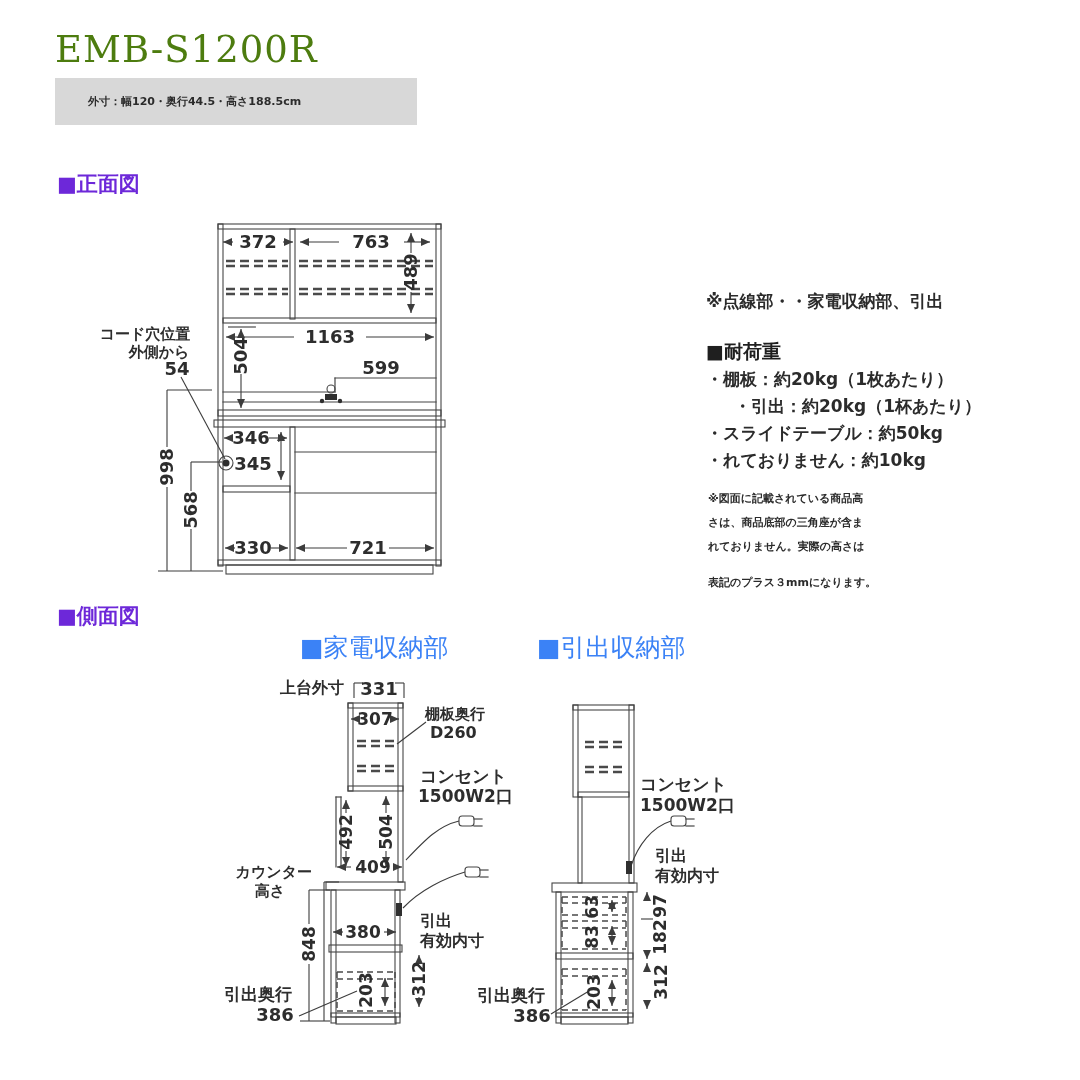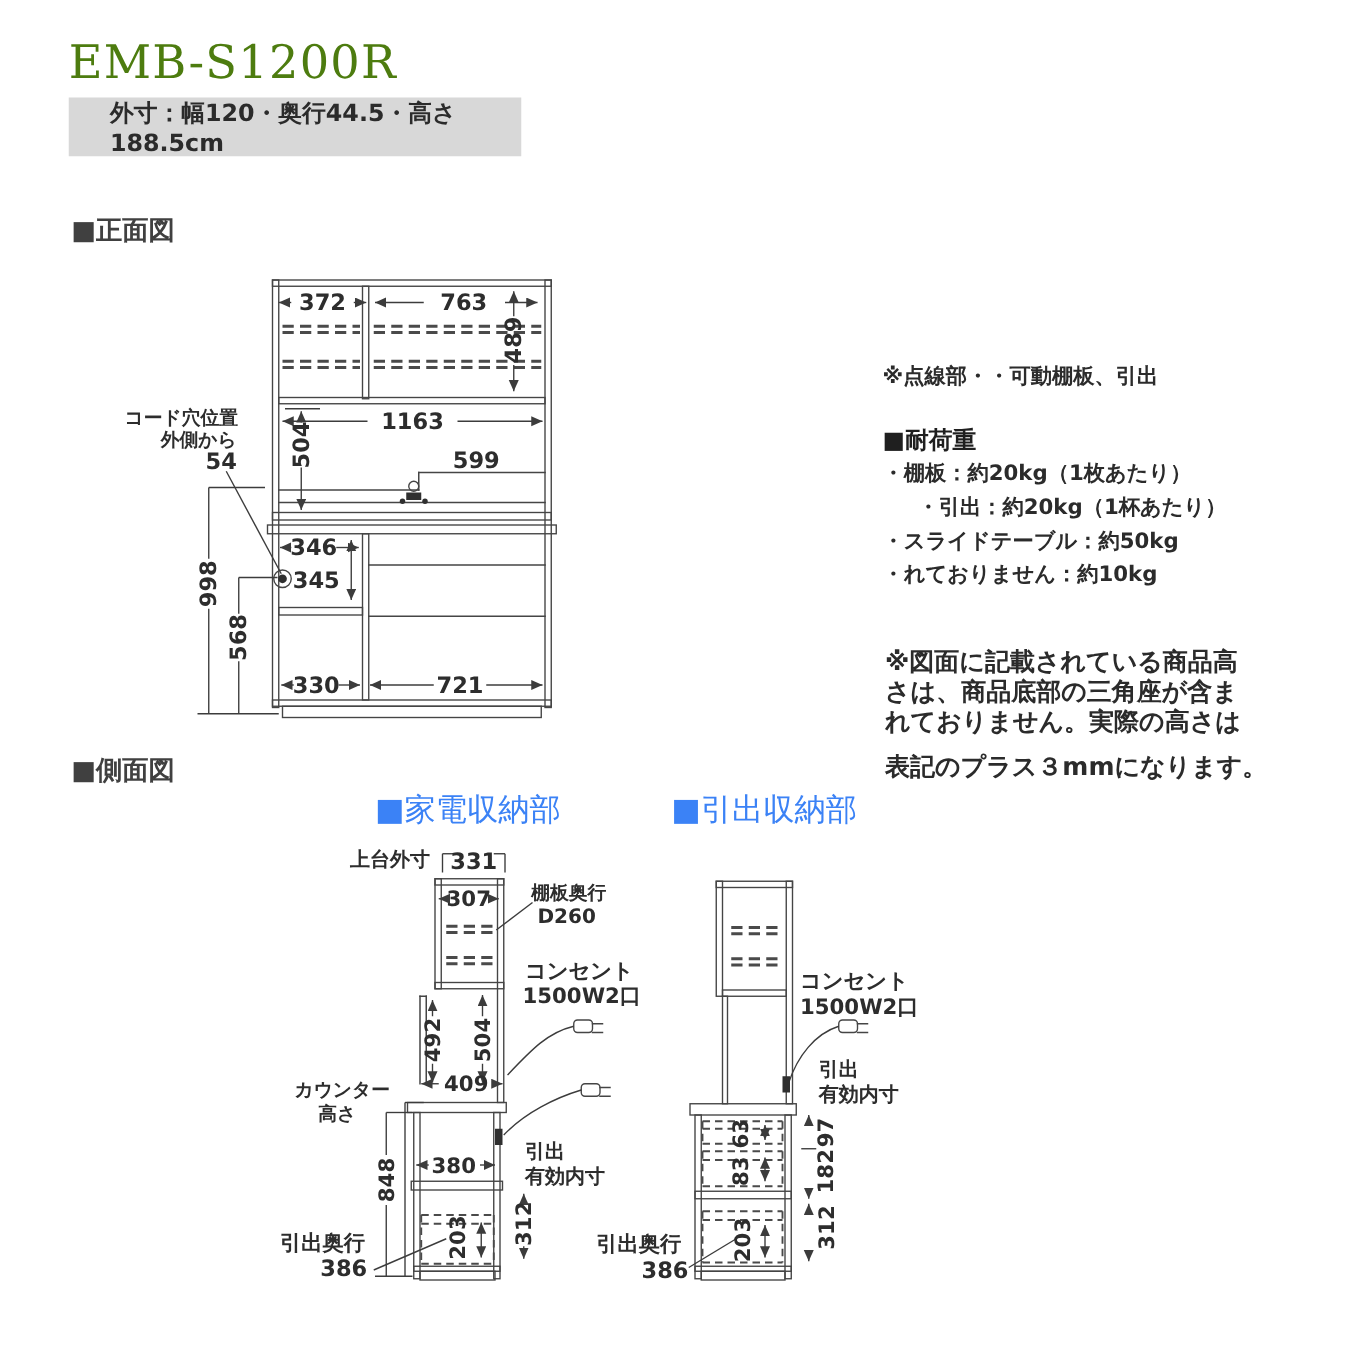--- a/index.html
+++ b/index.html
@@ -9,26 +9,26 @@
   }
   .abs{position:absolute;}
   .page-title{
     left:55px;top:28px;font-family:"DejaVu Serif","Liberation Serif",serif;
     font-size:37px;font-weight:normal;color:#4d7c0f;letter-spacing:1px;
   }
   .spec-bar{
     left:55px;top:78px;width:362px;height:47px;background:#d8d8d8;
     display:flex;align-items:center;
   }
-  .spec-bar span{padding-left:33px;font-size:19px;font-weight:bold;color:#2b2b2b;}
-  .sec-head{font-size:21px;font-weight:bold;color:#404040;}
+  .spec-bar span{padding-left:33px;font-size:11px;font-weight:bold;color:#2b2b2b;}
+  .sec-head{font-size:21px;font-weight:bold;color:#6d28d9;}
   .sub-head{font-size:25px;font-weight:normal;color:#3b82f6;}
   .note{font-size:17px;font-weight:bold;color:#2b2b2b;line-height:27px;white-space:nowrap;}
   .note-title{font-size:19px;font-weight:bold;color:#1f1f1f;}
-  .cap-line{font-size:20px;font-weight:bold;color:#2b2b2b;line-height:24px;white-space:nowrap;margin-top:30px;}
+  .cap-line{font-size:11px;font-weight:bold;color:#2b2b2b;line-height:24px;white-space:nowrap;}
   svg{position:absolute;left:0;top:0;}
   svg text{font-family:"DejaVu Sans","Liberation Sans",sans-serif;fill:#2d2d2d;font-weight:bold;}
   .tf{font-size:18px;} .ts{font-size:17px;} .tm{font-size:16px;} .tl{font-size:15px;}
   .mid{text-anchor:middle;} .st{text-anchor:start;} .en{text-anchor:end;}
   .pn{fill:none;stroke:#454545;stroke-width:1.1;}
   .ln{fill:none;stroke:#454545;stroke-width:1.2;stroke-linecap:square;}
   .dsh{fill:none;stroke:#4a4a4a;stroke-width:2.4;stroke-dasharray:9 5;}
   .dsht{fill:none;stroke:#4a4a4a;stroke-width:1.5;stroke-dasharray:6 4;}
   .dim{fill:none;stroke:#3c3c3c;stroke-width:1.1;}
   .blk{fill:#2f2f2f;stroke:none;}
@@ -40,21 +40,21 @@
 
 <div class="abs spec-bar">
   <span>外寸：幅120・奥行44.5・高さ188.5cm</span>
 </div>
 
 <div class="abs sec-head" style="left:57px;top:170px;">■正面図</div>
 <div class="abs sec-head" style="left:57px;top:602px;">■側面図</div>
 <div class="abs sub-head" style="left:300px;top:631px;">■家電収納部</div>
 <div class="abs sub-head" style="left:537px;top:631px;">■引出収納部</div>
 
-<div class="abs note" style="left:706px;top:288px;">※点線部・・可動棚板、引出</div>
+<div class="abs note" style="left:706px;top:288px;">※点線部・・家電収納部、引出</div>
 <div class="abs note-title" style="left:706px;top:339px;">■耐荷重</div>
 <div class="abs note" style="left:706px;top:366px;">・棚板：約20kg（1枚あたり）</div>
 <div class="abs note" style="left:706px;top:393px;margin-left:28px;">・引出：約20kg（1杯あたり）</div>
 <div class="abs note" style="left:706px;top:420px;">・スライドテーブル：約50kg</div>
 <div class="abs note" style="left:706px;top:447px;">・れておりません：約10kg</div>
 <div class="abs cap-line" style="left:708px;top:487px;">※図面に記載されている商品高</div>
 <div class="abs cap-line" style="left:708px;top:511px;">さは、商品底部の三角座が含ま</div>
 <div class="abs cap-line" style="left:708px;top:535px;">れておりません。実際の高さは</div>
 <div class="abs cap-line" style="left:708px;top:571px;">表記のプラス３mmになります。</div>
 

